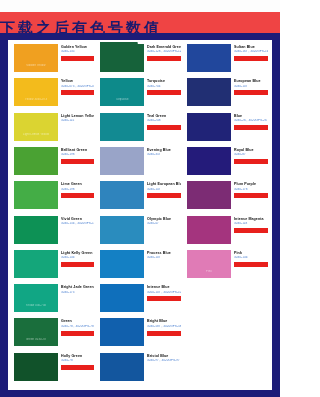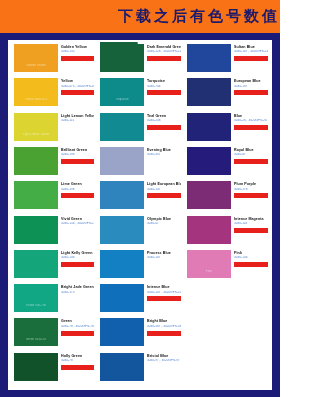--- a/index.html
+++ b/index.html
@@ -5,23 +5,23 @@
   html,body{margin:0;padding:0;}
   body{
     width:280px;height:397px;overflow:hidden;
     background:#ffffff;
     font-family:"Liberation Sans","DejaVu Sans",sans-serif;
   }
   .page{position:relative;width:280px;height:397px;background:#fdfdfd;}
 
   
   .header{
-    position:absolute;left:0;top:0;width:280px;height:33px;
-    background:#f97316;
-    display:flex;align-items:center;justify-content:flex-end;
+    position:absolute;left:0;top:12px;width:280px;height:33px;
+    background:#ef4444;
+    display:flex;align-items:center;justify-content:flex-start;
   }
   .header-title{
     font-family:"DejaVu Sans",sans-serif;
     font-size:15px;font-weight:bold;color:#1a1a6e;
     letter-spacing:3px;white-space:nowrap;
   }
 
   
   .frame{
     position:absolute;left:0;top:33px;width:280px;height:364px;

